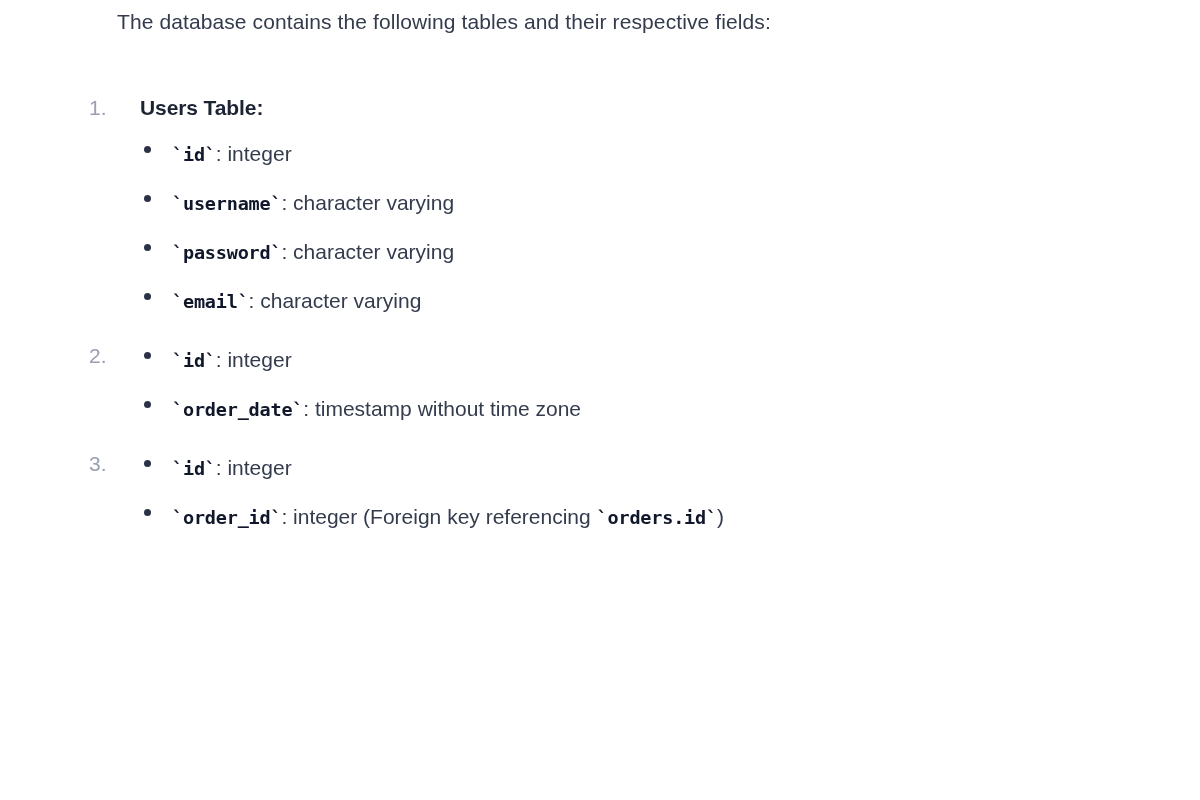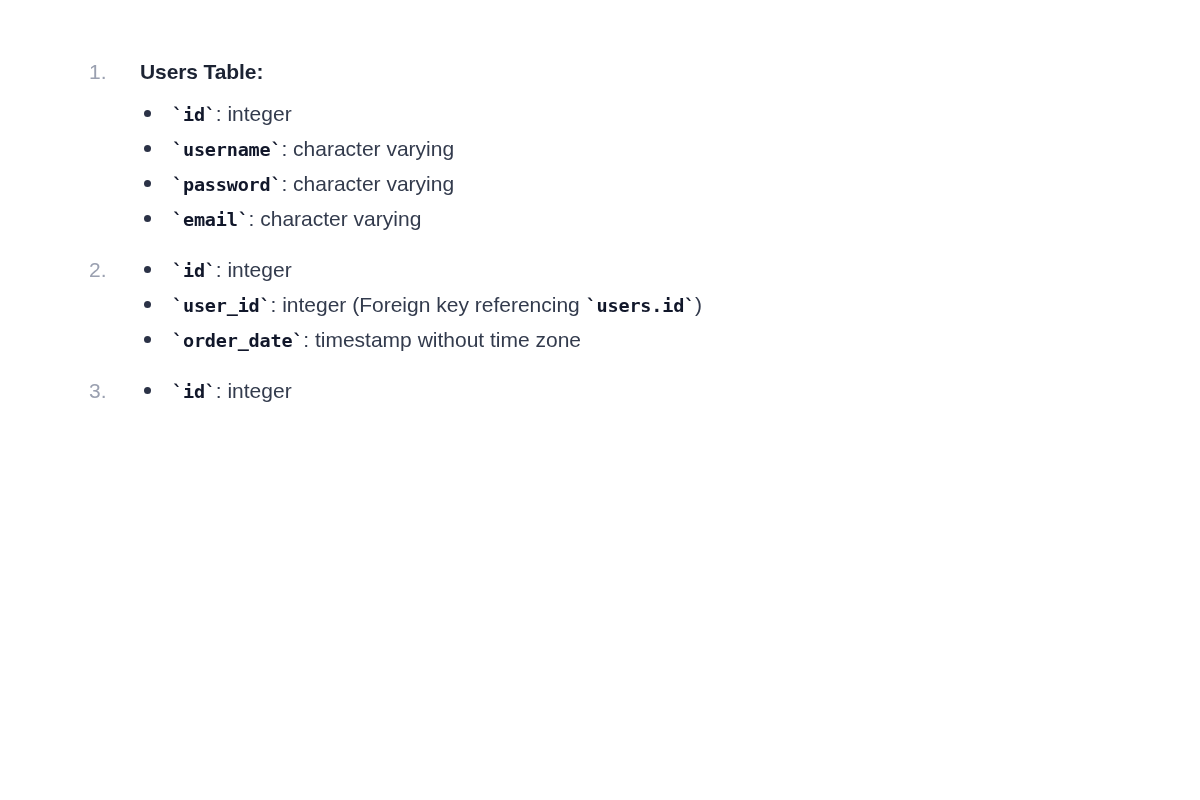--- a/index.html
+++ b/index.html
@@ -67,23 +67,23 @@
 
   ul.field-list {
     list-style: none;
     margin: 0;
     padding: 0;
   }
 
   li.field-item {
     position: relative;
     padding-left: 44px;
-    margin-top: 4px;
+    margin-top: 10px;
     font-size: 21px;
-    line-height: 30px;
+    line-height: 38px;
     color: #333b4d;
     white-space: nowrap;
   }
 
   li.field-item .bullet {
     position: absolute;
     left: 16px;
     top: 11px;
     width: 7px;
     height: 7px;
@@ -110,41 +110,42 @@
   }
   li.table-item .field-list {
     margin-top: 0;
   }
 </style>
 </head>
 <body>
 
 <div class="doc">
 
+  <p class="intro">The database contains the following tables and their respective fields:</p>
 
   <ol class="table-list">
       <li class="table-item">
         <span class="ol-marker">1.</span>
         <div class="table-heading">Users Table:</div>
         <ul class="field-list">
           <li class="field-item"><span class="bullet"></span><code class="code">`id`</code><span class="field-type">: </span><span class="field-type">integer</span></li>
           <li class="field-item"><span class="bullet"></span><code class="code">`username`</code><span class="field-type">: </span><span class="field-type">character varying</span></li>
           <li class="field-item"><span class="bullet"></span><code class="code">`password`</code><span class="field-type">: </span><span class="field-type">character varying</span></li>
           <li class="field-item"><span class="bullet"></span><code class="code">`email`</code><span class="field-type">: </span><span class="field-type">character varying</span></li>
         </ul>
       </li>
       <li class="table-item">
         <span class="ol-marker">2.</span>
         <ul class="field-list">
           <li class="field-item"><span class="bullet"></span><code class="code">`id`</code><span class="field-type">: </span><span class="field-type">integer</span></li>
-          <li class="field-item"><span class="bullet"></span><code class="code">`user_id`</code><span class="field-type">: </span><span class="field-type">integer (Foreign key referencing </span><code class="code">`users.id`</code><span class="field-type">)</span></li>
           <li class="field-item"><span class="bullet"></span><code class="code">`order_date`</code><span class="field-type">: </span><span class="field-type">timestamp without time zone</span></li>
         </ul>
       </li>
       <li class="table-item">
         <span class="ol-marker">3.</span>
         <ul class="field-list">
           <li class="field-item"><span class="bullet"></span><code class="code">`id`</code><span class="field-type">: </span><span class="field-type">integer</span></li>
+          <li class="field-item"><span class="bullet"></span><code class="code">`order_id`</code><span class="field-type">: </span><span class="field-type">integer (Foreign key referencing </span><code class="code">`orders.id`</code><span class="field-type">)</span></li>
         </ul>
       </li>
     </ol>
 
 </div>
 
 </body></html>

